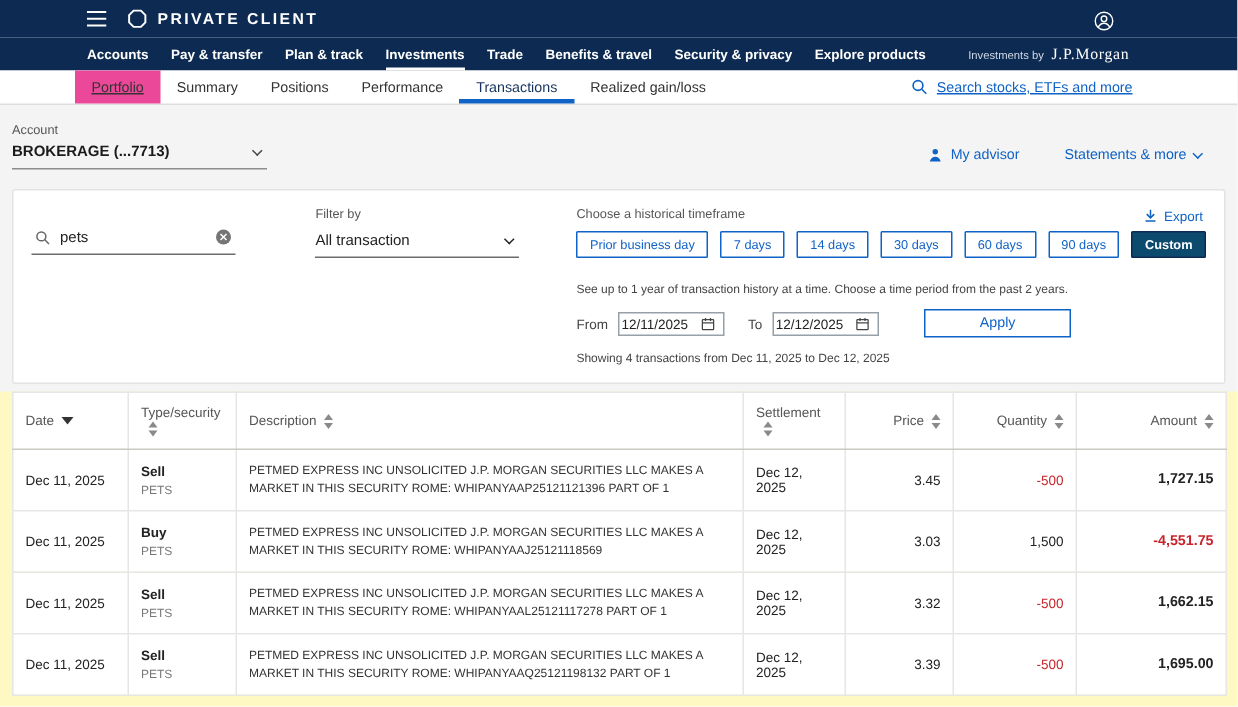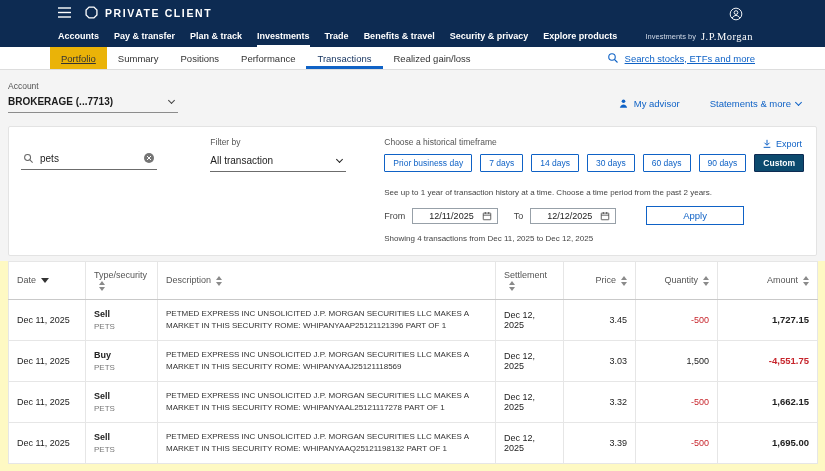--- a/index.html
+++ b/index.html
@@ -21,21 +21,21 @@
   .nav-list { display:flex; gap:15px; align-items:stretch; }
   .nav-item { font-size:9px; font-weight:700; display:flex; align-items:center; }
   .nav-item.active { box-shadow:inset 0 -2px 0 #fff; }
   .nav-right { margin-left:auto; display:flex; align-items:center; gap:5px; }
   .inv-by { font-size:7.5px; color:#cfd8e6; }
   .wordmark { font-family:"Liberation Serif", serif; font-size:10.5px; letter-spacing:0.5px; }
 
   
   .tabsrow { height:23px; background:#fff; display:flex; align-items:stretch; padding:0 70px 0 50px; border-bottom:1px solid #ddd; box-shadow:0 1px 2px rgba(0,0,0,0.06); flex:none; }
   .tab { font-size:9.5px; color:#333; padding:0 11px; display:flex; align-items:center; }
-  .tab.pill { background:#eab308;text-decoration:underline; }
+  .tab.pill { background:#ec4899;text-decoration:underline; }
   .tab.active { box-shadow:inset 0 -3px 0 #0f62c6; color:#14325e; }
   .tabs-search { margin-left:auto; display:flex; align-items:center; gap:6px; color:#0f62c6; font-size:9.5px; }
   .tabs-search span { text-decoration:underline; }
 
   
   .page { flex:1; background:#f4f4f4; display:flex; flex-direction:column; min-height:0; }
 
   .account-row { padding:11px 24px 0 8px; display:flex; align-items:flex-end; justify-content:space-between; }
   .acct-label { font-size:8.5px; color:#555; margin-bottom:5px; }
   .acct-select { width:170px; display:flex; align-items:center; justify-content:space-between; border-bottom:1px solid #8c8c8c; padding:0 4px 5px 0; font-size:10px; font-weight:700; color:#1b1b1b; cursor:pointer; }
@@ -53,21 +53,21 @@
   .group-label { font-size:8.5px; color:#555; margin-bottom:7px; }
   .filter-group { margin-left:53px; width:150px; }
   .select-like { display:flex; align-items:center; justify-content:space-between; border-bottom:1px solid #6c6c6c; padding:1px 4px 5px 0; font-size:10px; color:#222; cursor:pointer; }
   .timeframe { margin-left:38px; flex:1; }
   .tf-buttons { display:flex; gap:8px; }
   .tf-btn { background:#fff; border:1px solid #0f62c6; color:#0f62c6; font-size:8.5px; padding:3px 8px; border-radius:1px; white-space:nowrap; }
   .tf-btn.active { background:#0c4a6e; border-color:#0d2b52; color:#fff; font-weight:700; }
   .tf-note { margin-top:16px; font-size:8px; color:#444; }
   .range-row { margin-top:9px; display:flex; align-items:center; }
   .range-label { font-size:9px; color:#444; margin-right:7px; }
-  .date-box { display:inline-flex; align-items:flex-start; gap:8px; border:1px solid #97a0a8; padding:2px 5px 2px 16px; font-size:9px; color:#222; margin-right:16px; cursor:pointer; }
+  .date-box { display:inline-flex; align-items:flex-start; gap:8px; border:1px solid #97a0a8; padding:2px 5px 2px 1px; font-size:9px; color:#222; margin-right:16px; cursor:pointer; }
   .apply-btn { margin-left:14px; background:#fff; border:1px solid #0f62c6; color:#0f62c6; font-size:9.5px; padding:3px 36px; }
   .showing { margin-top:9px; font-size:8px; color:#444; }
   .export { position:absolute; top:12px; right:14px; display:flex; align-items:center; gap:4px; color:#0f62c6; font-size:9px; }
 
   
   .table-wrap { margin-top:5px; background:#fef9c3; flex:1; min-height:0; }
   table { width:calc(100% - 16px); margin:0 8px; border-collapse:collapse; table-layout:fixed; }
   th, td { border:1px solid #e6e6e6; }
   th { font-weight:400; font-size:9px; color:#555; text-align:left; padding:8px; border-bottom:1px solid #c9c9c9; background:#fff; }
   th.right, td.right { text-align:right; }

